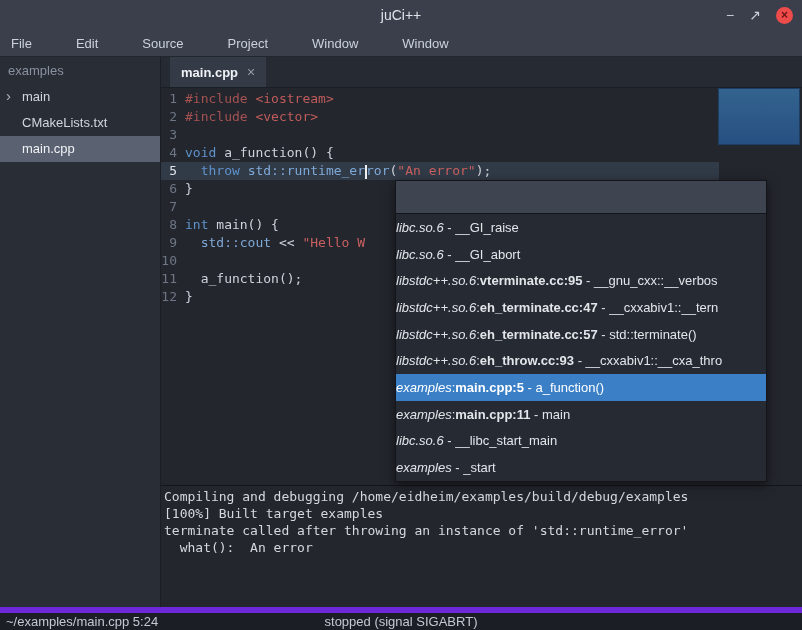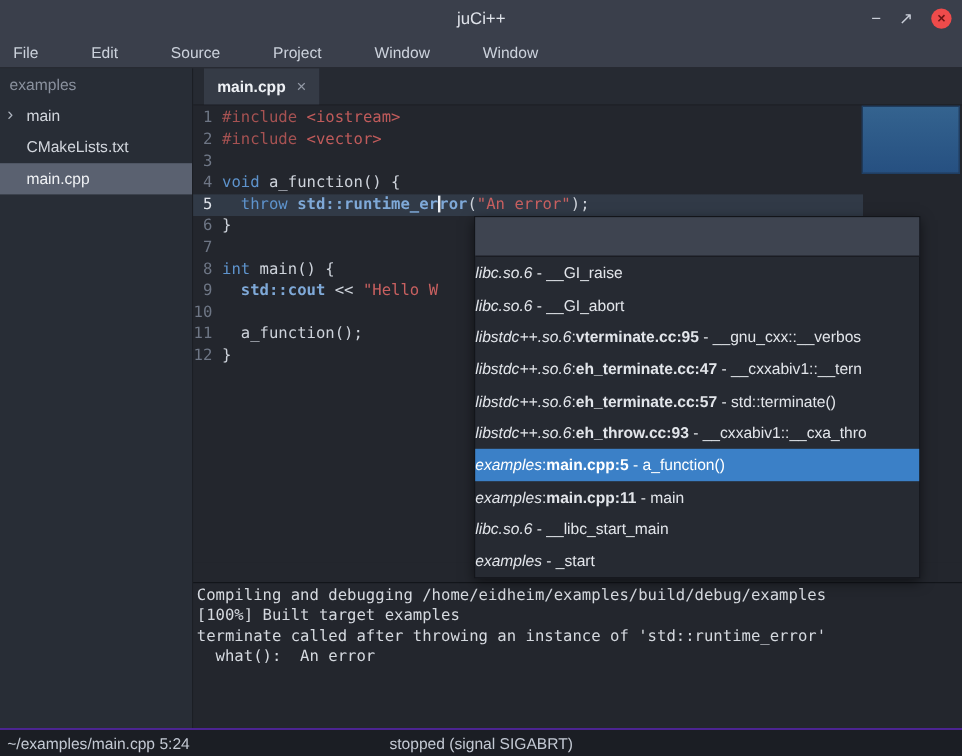--- a/index.html
+++ b/index.html
@@ -40,21 +40,21 @@
   .editor { flex:1; background:#23262d; position:relative; padding-top:2px;
             font-family:"DejaVu Sans Mono",monospace; font-size:13px; }
   .code-line { height:18px; line-height:18px; display:flex; white-space:pre; }
   .ln { width:24px; text-align:right; padding-right:8px; color:#6e7685; flex:none; }
   .code { white-space:pre; }
   .code-line.hl { background:linear-gradient(to right,#313a47 0,#313a47 558px,rgba(0,0,0,0) 558px); }
   .code-line.hl .ln { color:#dfe3ea; }
   .sg-pp   { color:#a65252; }
   .sg-inc  { color:#c05b5b; }
   .sg-kw   { color:#5e93cc; }
-  .sg-type { color:#7fa9d8; font-weight:bold; }
+  .sg-type { color:#7fa9d8; font-weight:normal; }
   .sg-str  { color:#c86060; }
   .sg-pl   { color:#ced3db; }
   .sg-cur  { display:inline-block; width:2px; height:14px; background:#edeff3;
              vertical-align:middle; margin-right:-1px; }
 
   .bluebox { position:absolute; top:0; right:2px; width:82px; height:57px;
              background:linear-gradient(#34638f,#265081); border:1px solid #1f3e63; }
 
   
   .popup { position:absolute; left:234px; top:92px; width:372px; height:302px; background:#262a32;
@@ -68,21 +68,21 @@
   .s-i { font-style:italic; }
   .s-b { font-weight:bold; }
 
   
   .output { height:122px; background:#23262d; border-top:1px solid #12151a;
             font-family:"DejaVu Sans Mono",monospace; font-size:13px; color:#d5d9df;
             padding:2px 0 0 3px; overflow:hidden;margin-top:16px; }
   .out-line { height:17px; line-height:17px; white-space:pre; }
 
   
-  .statusbar { height:23px; background:#1b1e24; border-top:1px solid #6d28d9; display:flex;
+  .statusbar { height:23px; background:#1b1e24; border-top:6px solid #6d28d9; display:flex;
                align-items:center; color:#c3c9d3; position:relative; padding-left:6px; }
   .status-center { position:absolute; left:50%; transform:translateX(-50%); }
 </style>
 </head>
 <body>
 
 <div class="window">
 
   <div class="titlebar">
     <div class="title">juCi++</div>

